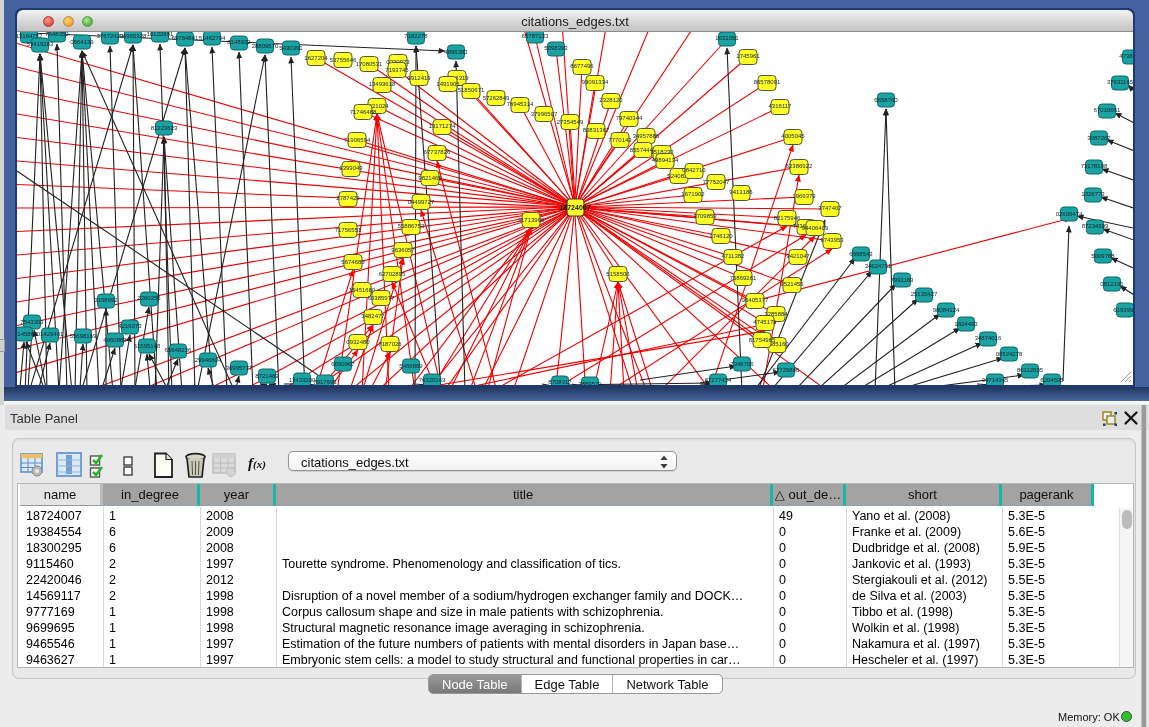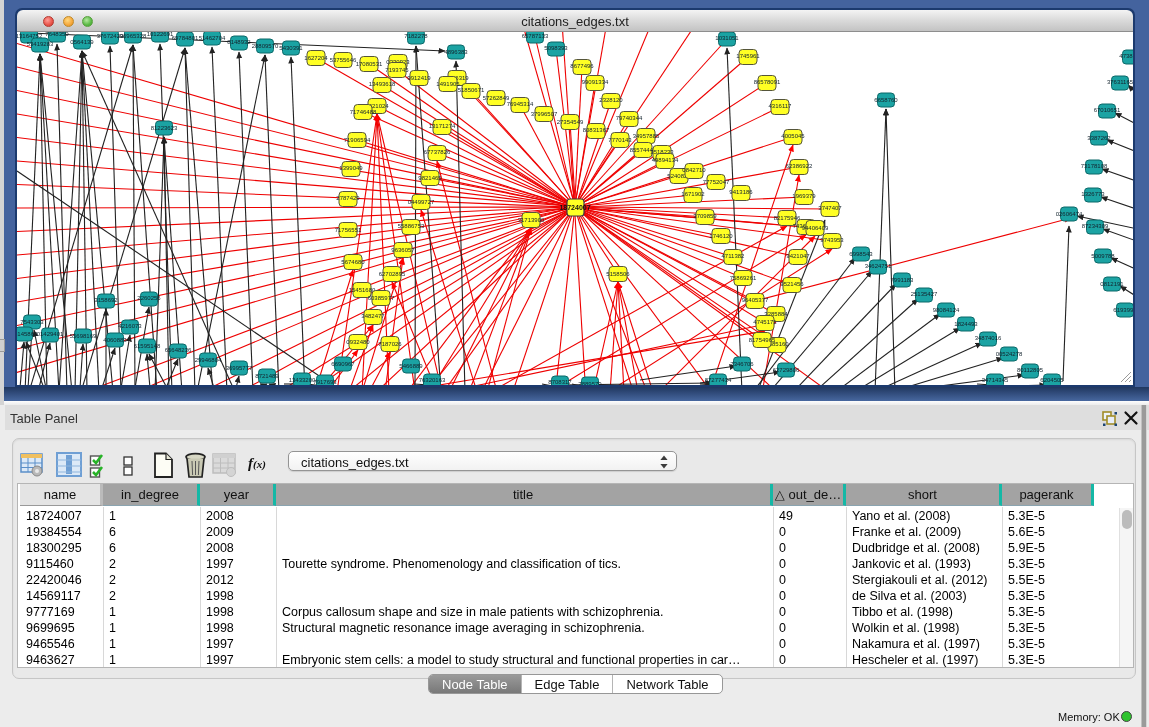--- a/index.html
+++ b/index.html
@@ -699,20 +699,21 @@
       <span style="left:91px;width:89px">2</span>
       <span style="left:188px;width:68px">2012</span>
       <span style="left:761px;width:65px">0</span>
       <span style="left:834px;width:148px">Stergiakouli et al. (2012)</span>
       <span style="left:990px;width:84px">5.5E-5</span>
     </div>
 <div class="tr" style="top:104px">
       <span style="left:8px;width:75px">14569117</span>
       <span style="left:91px;width:89px">2</span>
       <span style="left:188px;width:68px">1998</span>
+      <span style="left:264px;width:489px">Disruption of a novel member of a sodium/hydrogen exchanger family and DOCK…</span>
       <span style="left:761px;width:65px">0</span>
       <span style="left:834px;width:148px">de Silva et al. (2003)</span>
       <span style="left:990px;width:84px">5.3E-5</span>
     </div>
 <div class="tr" style="top:120px">
       <span style="left:8px;width:75px">9777169</span>
       <span style="left:91px;width:89px">1</span>
       <span style="left:188px;width:68px">1998</span>
       <span style="left:264px;width:489px">Corpus callosum shape and size in male patients with schizophrenia.</span>
       <span style="left:761px;width:65px">0</span>
@@ -725,20 +726,21 @@
       <span style="left:188px;width:68px">1998</span>
       <span style="left:264px;width:489px">Structural magnetic resonance image averaging in schizophrenia.</span>
       <span style="left:761px;width:65px">0</span>
       <span style="left:834px;width:148px">Wolkin et al. (1998)</span>
       <span style="left:990px;width:84px">5.3E-5</span>
     </div>
 <div class="tr" style="top:152px">
       <span style="left:8px;width:75px">9465546</span>
       <span style="left:91px;width:89px">1</span>
       <span style="left:188px;width:68px">1997</span>
+      <span style="left:264px;width:489px">Estimation of the future numbers of patients with mental disorders in Japan base…</span>
       <span style="left:761px;width:65px">0</span>
       <span style="left:834px;width:148px">Nakamura et al. (1997)</span>
       <span style="left:990px;width:84px">5.3E-5</span>
     </div>
 <div class="tr" style="top:168px">
       <span style="left:8px;width:75px">9463627</span>
       <span style="left:91px;width:89px">1</span>
       <span style="left:188px;width:68px">1997</span>
       <span style="left:264px;width:489px">Embryonic stem cells: a model to study structural and functional properties in car…</span>
       <span style="left:761px;width:65px">0</span>

